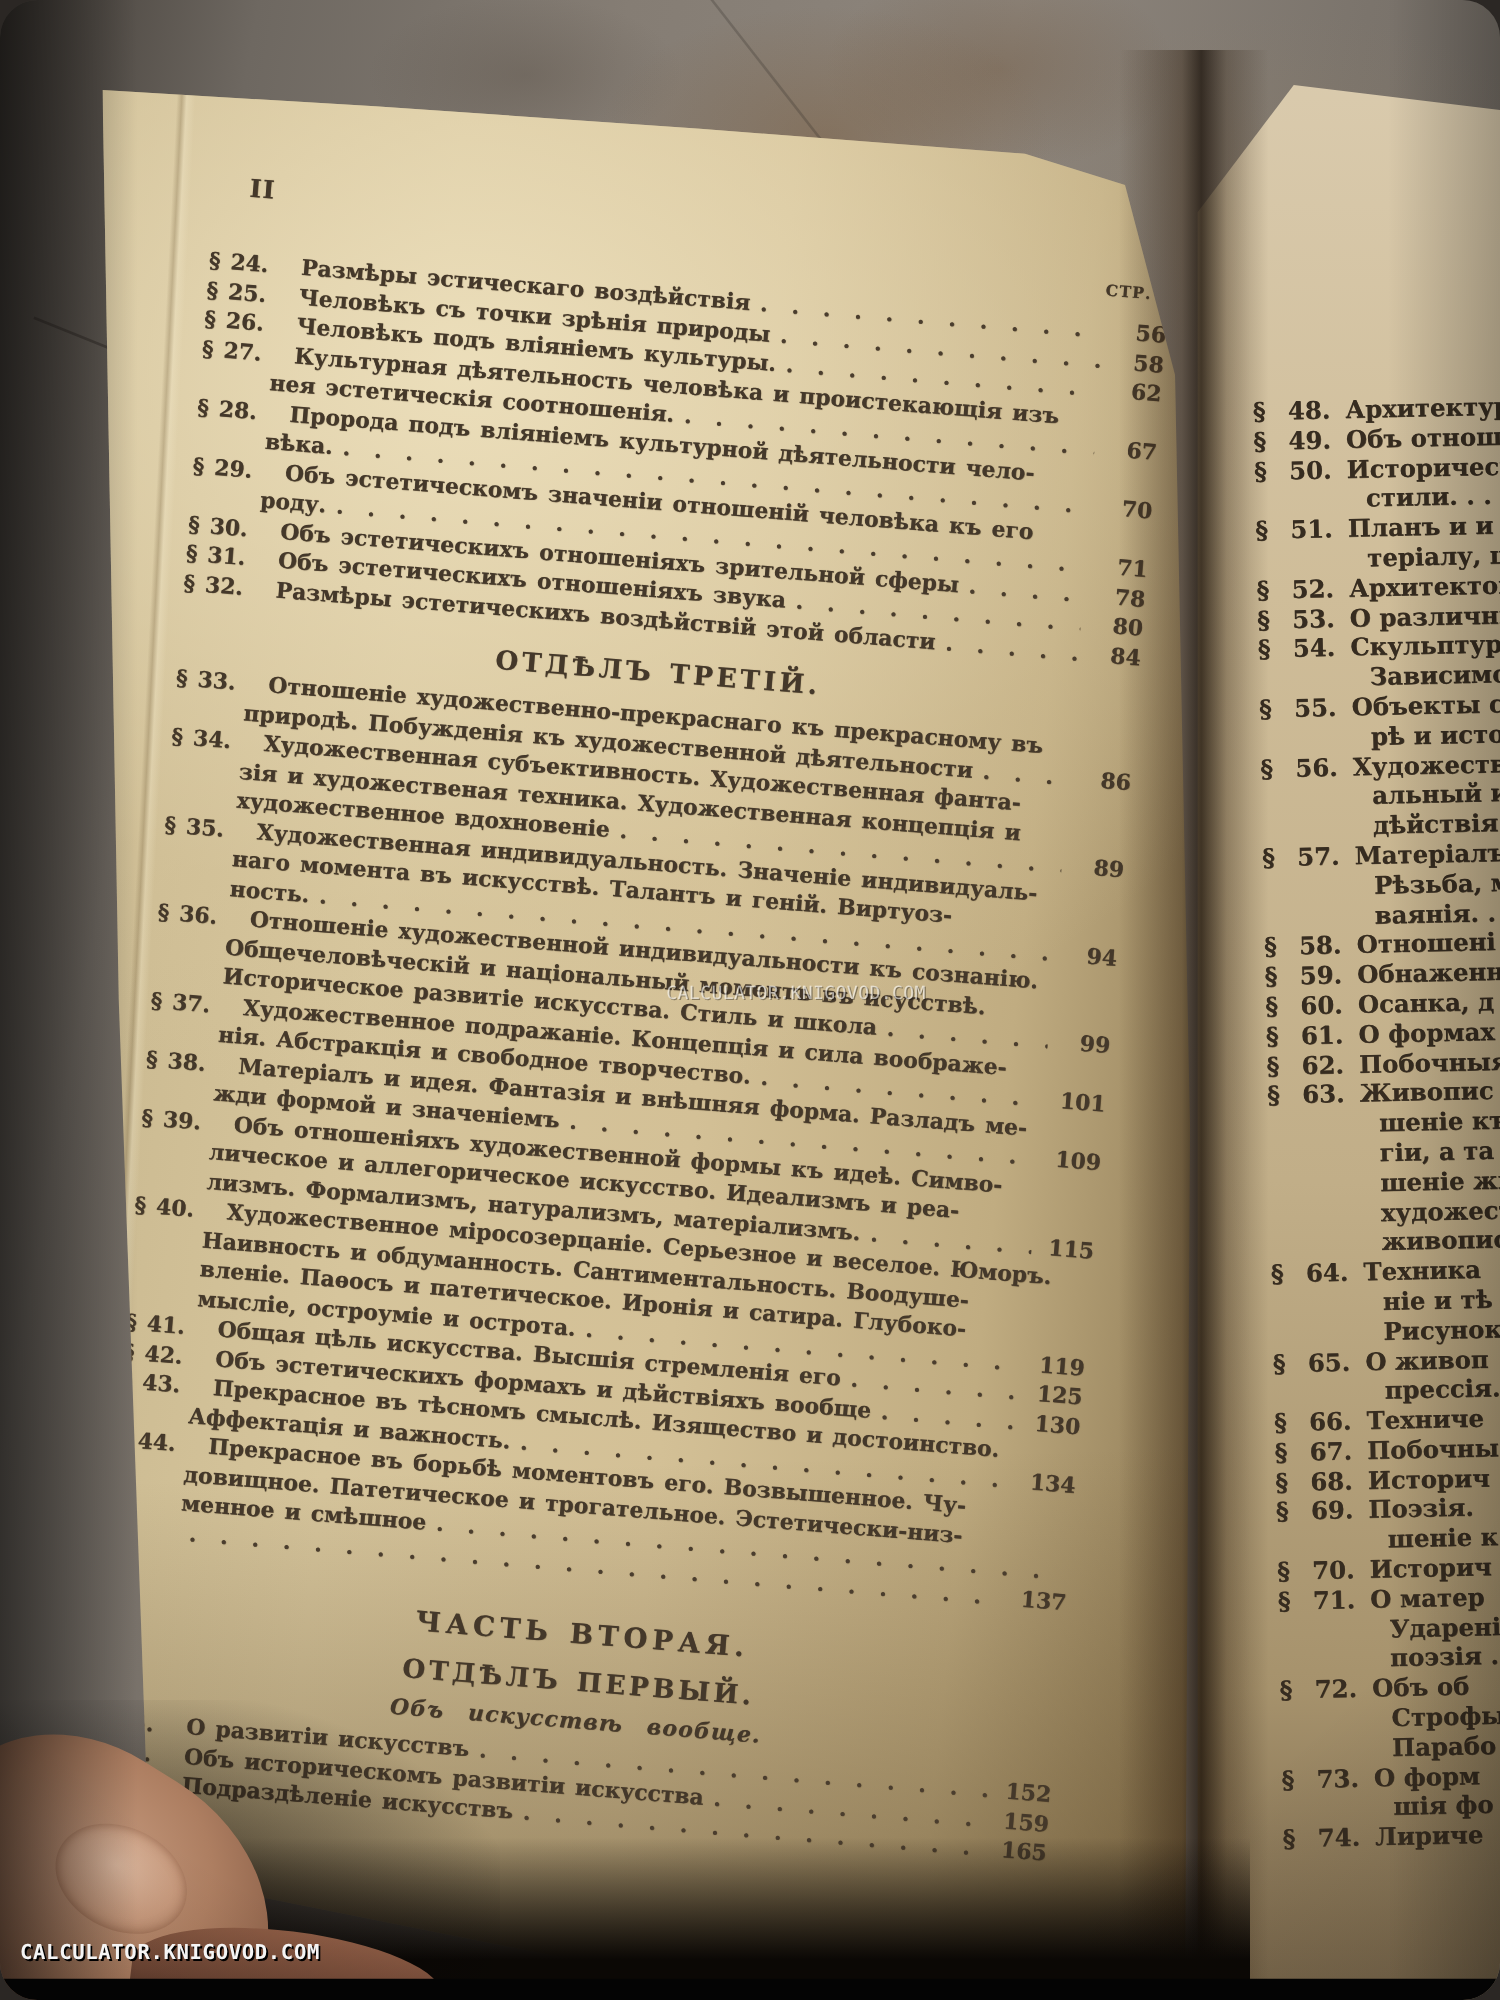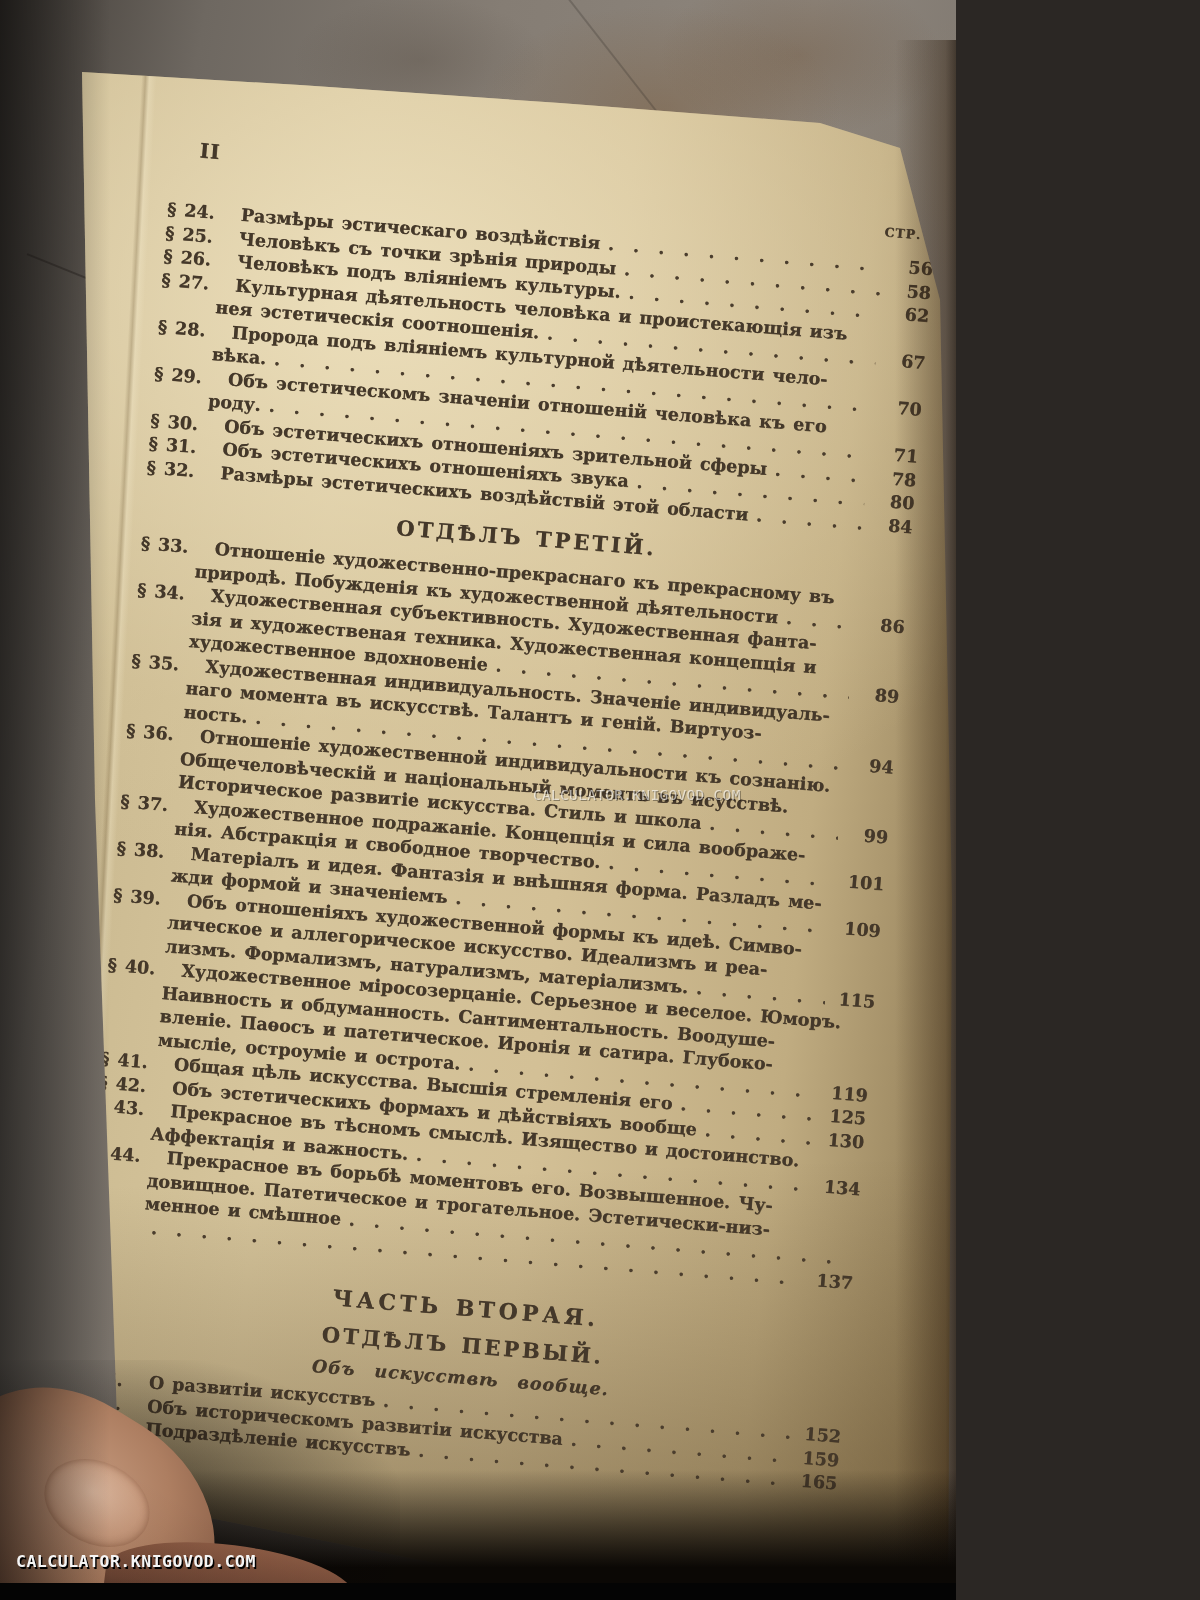--- a/index.html
+++ b/index.html
@@ -1,17 +1,17 @@
 <!DOCTYPE html>
 <html><head>
 <meta charset="utf-8">
 <style>
   html,body{margin:0;padding:0;width:1200px;height:1600px;overflow:hidden;
     background:#2b2724;font-family:"DejaVu Serif",serif;}
-  #scene{position:absolute;left:0;top:0;width:956px;height:1600px;overflow:hidden;}
+  #scene{position:absolute;left:0;top:0;width:1200px;height:1600px;overflow:hidden;border-radius:30px;}
 
   
   #wall{position:absolute;left:0;top:0;width:1200px;height:1600px;
     background:
       radial-gradient(260px 150px at 660px 110px, rgba(122,88,52,.38), transparent 70%),
       radial-gradient(200px 120px at 800px 55px, rgba(105,75,45,.32), transparent 70%),
       radial-gradient(320px 200px at 1030px 150px, rgba(150,130,100,.22), transparent 70%),
       radial-gradient(180px 90px  at 420px 60px, rgba(90,80,70,.35), transparent 70%),
       linear-gradient(100deg, #3f3a35 0%, #6e6861 14%, #857d74 34%, #8d857c 55%, #7b746c 74%, #6a645d 100%);
   }

